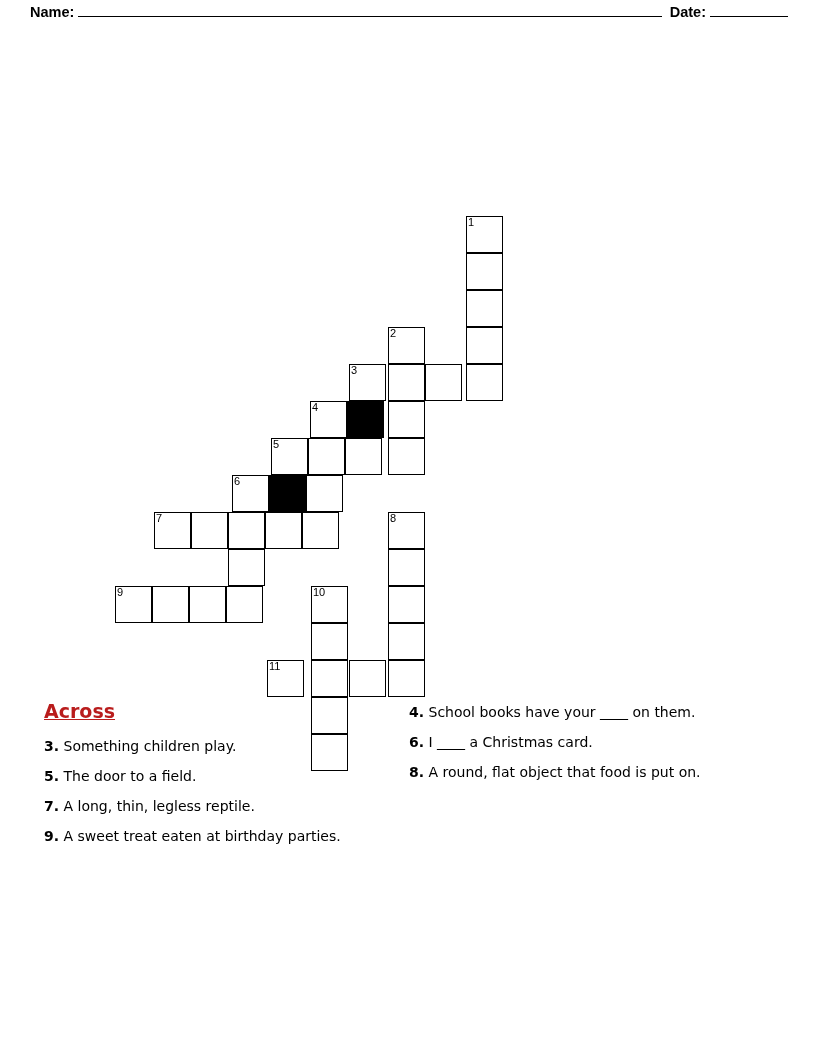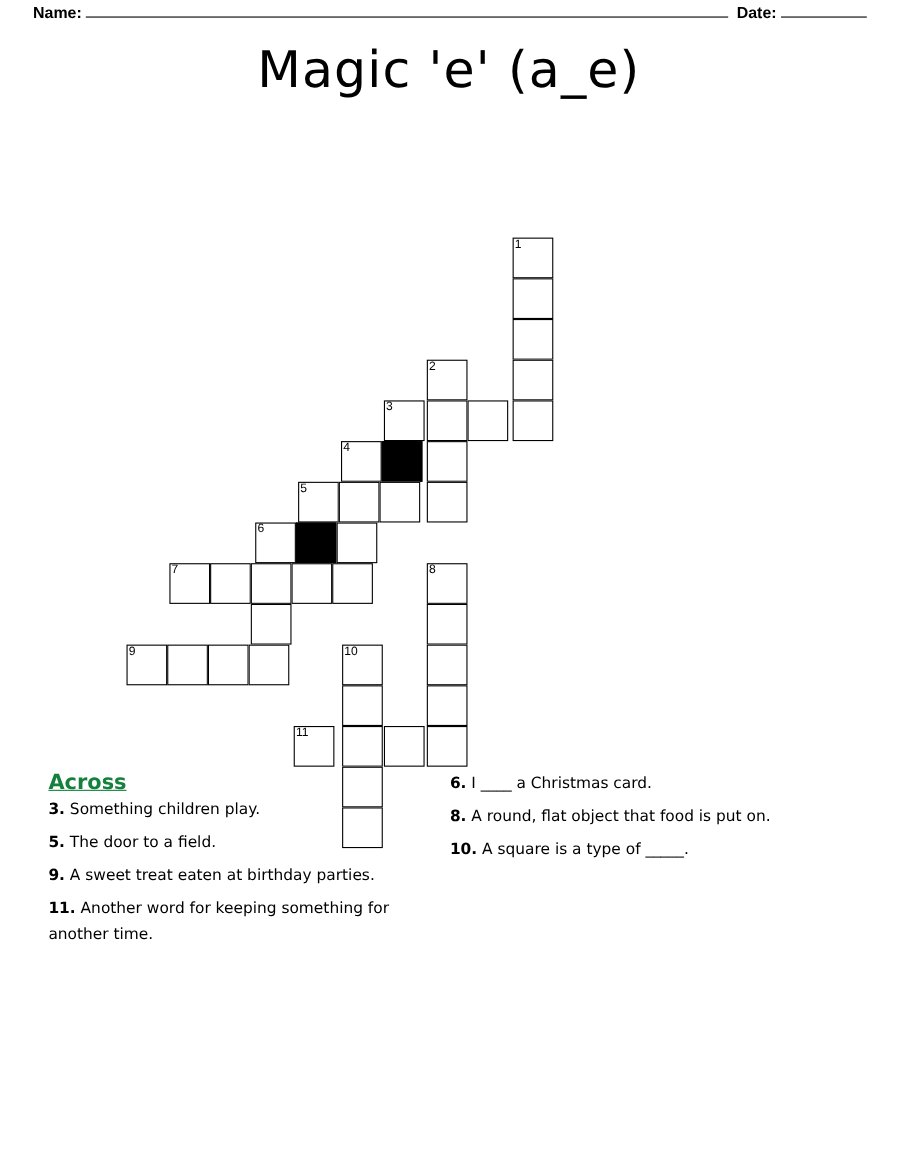--- a/index.html
+++ b/index.html
@@ -93,22 +93,22 @@
     display: flex;
     gap: 0px;
   }
   .clue-col { width: 365px; }
   .clue-col.down { width: 375px; }
   .clue-head {
     font-family: "DejaVu Sans", sans-serif;
     font-size: 19px;
     font-weight: bold;
     text-decoration: underline;
-    margin-bottom: 2px;
-    color: #15803d;
+    margin-bottom: 12px;
+    color: #b91c1c;
   }
   .clue {
     font-family: "DejaVu Sans", sans-serif;
     font-size: 14px;
     line-height: 24px;
     color: #000;
     margin-bottom: 6px;
   }
   .clue .n { font-weight: bold; }
 </style>
@@ -117,21 +117,20 @@
 
 <div class="page">
 
   <div class="header-row">
     <span class="name-label">Name:</span>
     <span class="rule"></span>
     <span class="date-label">Date:</span>
     <span class="rule-short"></span>
   </div>
 
-  <div class="title">Magic 'e' (a_e)</div>
 
   <div class="grid" id="grid">
       <div class="cell" style="left: 466px; top: 108px; width: 37px; height: 37px;">
         <span class="num">1</span>
       </div>
       <div class="cell" style="left: 466px; top: 145px; width: 37px; height: 37px;"></div>
       <div class="cell" style="left: 466px; top: 182px; width: 37px; height: 37px;"></div>
       <div class="cell" style="left: 466px; top: 219px; width: 37px; height: 37px;"></div>
       <div class="cell" style="left: 466px; top: 256px; width: 37px; height: 37px;"></div>
       <div class="cell" style="left: 388px; top: 219px; width: 37px; height: 37px;">
@@ -191,26 +190,26 @@
       </div>
       <div class="cell" style="left: 349px; top: 552px; width: 37px; height: 37px;"></div>
     </div>
 
   <div class="clues">
     <div class="clue-col across">
       <div class="clue-head">Across</div>
       <div id="across-list">
           <div class="clue"><span class="n">3.</span><span> Something children play.</span></div>
           <div class="clue"><span class="n">5.</span><span> The door to a field.</span></div>
+          <div class="clue"><span class="n">7.</span><span> A long, thin, legless reptile.</span></div>
           <div class="clue"><span class="n">9.</span><span> A sweet treat eaten at birthday parties.</span></div>
-          <div class="clue"><span class="n">11.</span><span> Another word for keeping something for another time.</span></div>
         </div>
     </div>
     <div class="clue-col down">
       <div id="down-list">
+          <div class="clue"><span class="n">4.</span><span> School books have your ____ on them.</span></div>
           <div class="clue"><span class="n">6.</span><span> I ____ a Christmas card.</span></div>
           <div class="clue"><span class="n">8.</span><span> A round, flat object that food is put on.</span></div>
-          <div class="clue"><span class="n">10.</span><span> A square is a type of _____.</span></div>
         </div>
     </div>
   </div>
 
 </div>
 
 </body></html>

